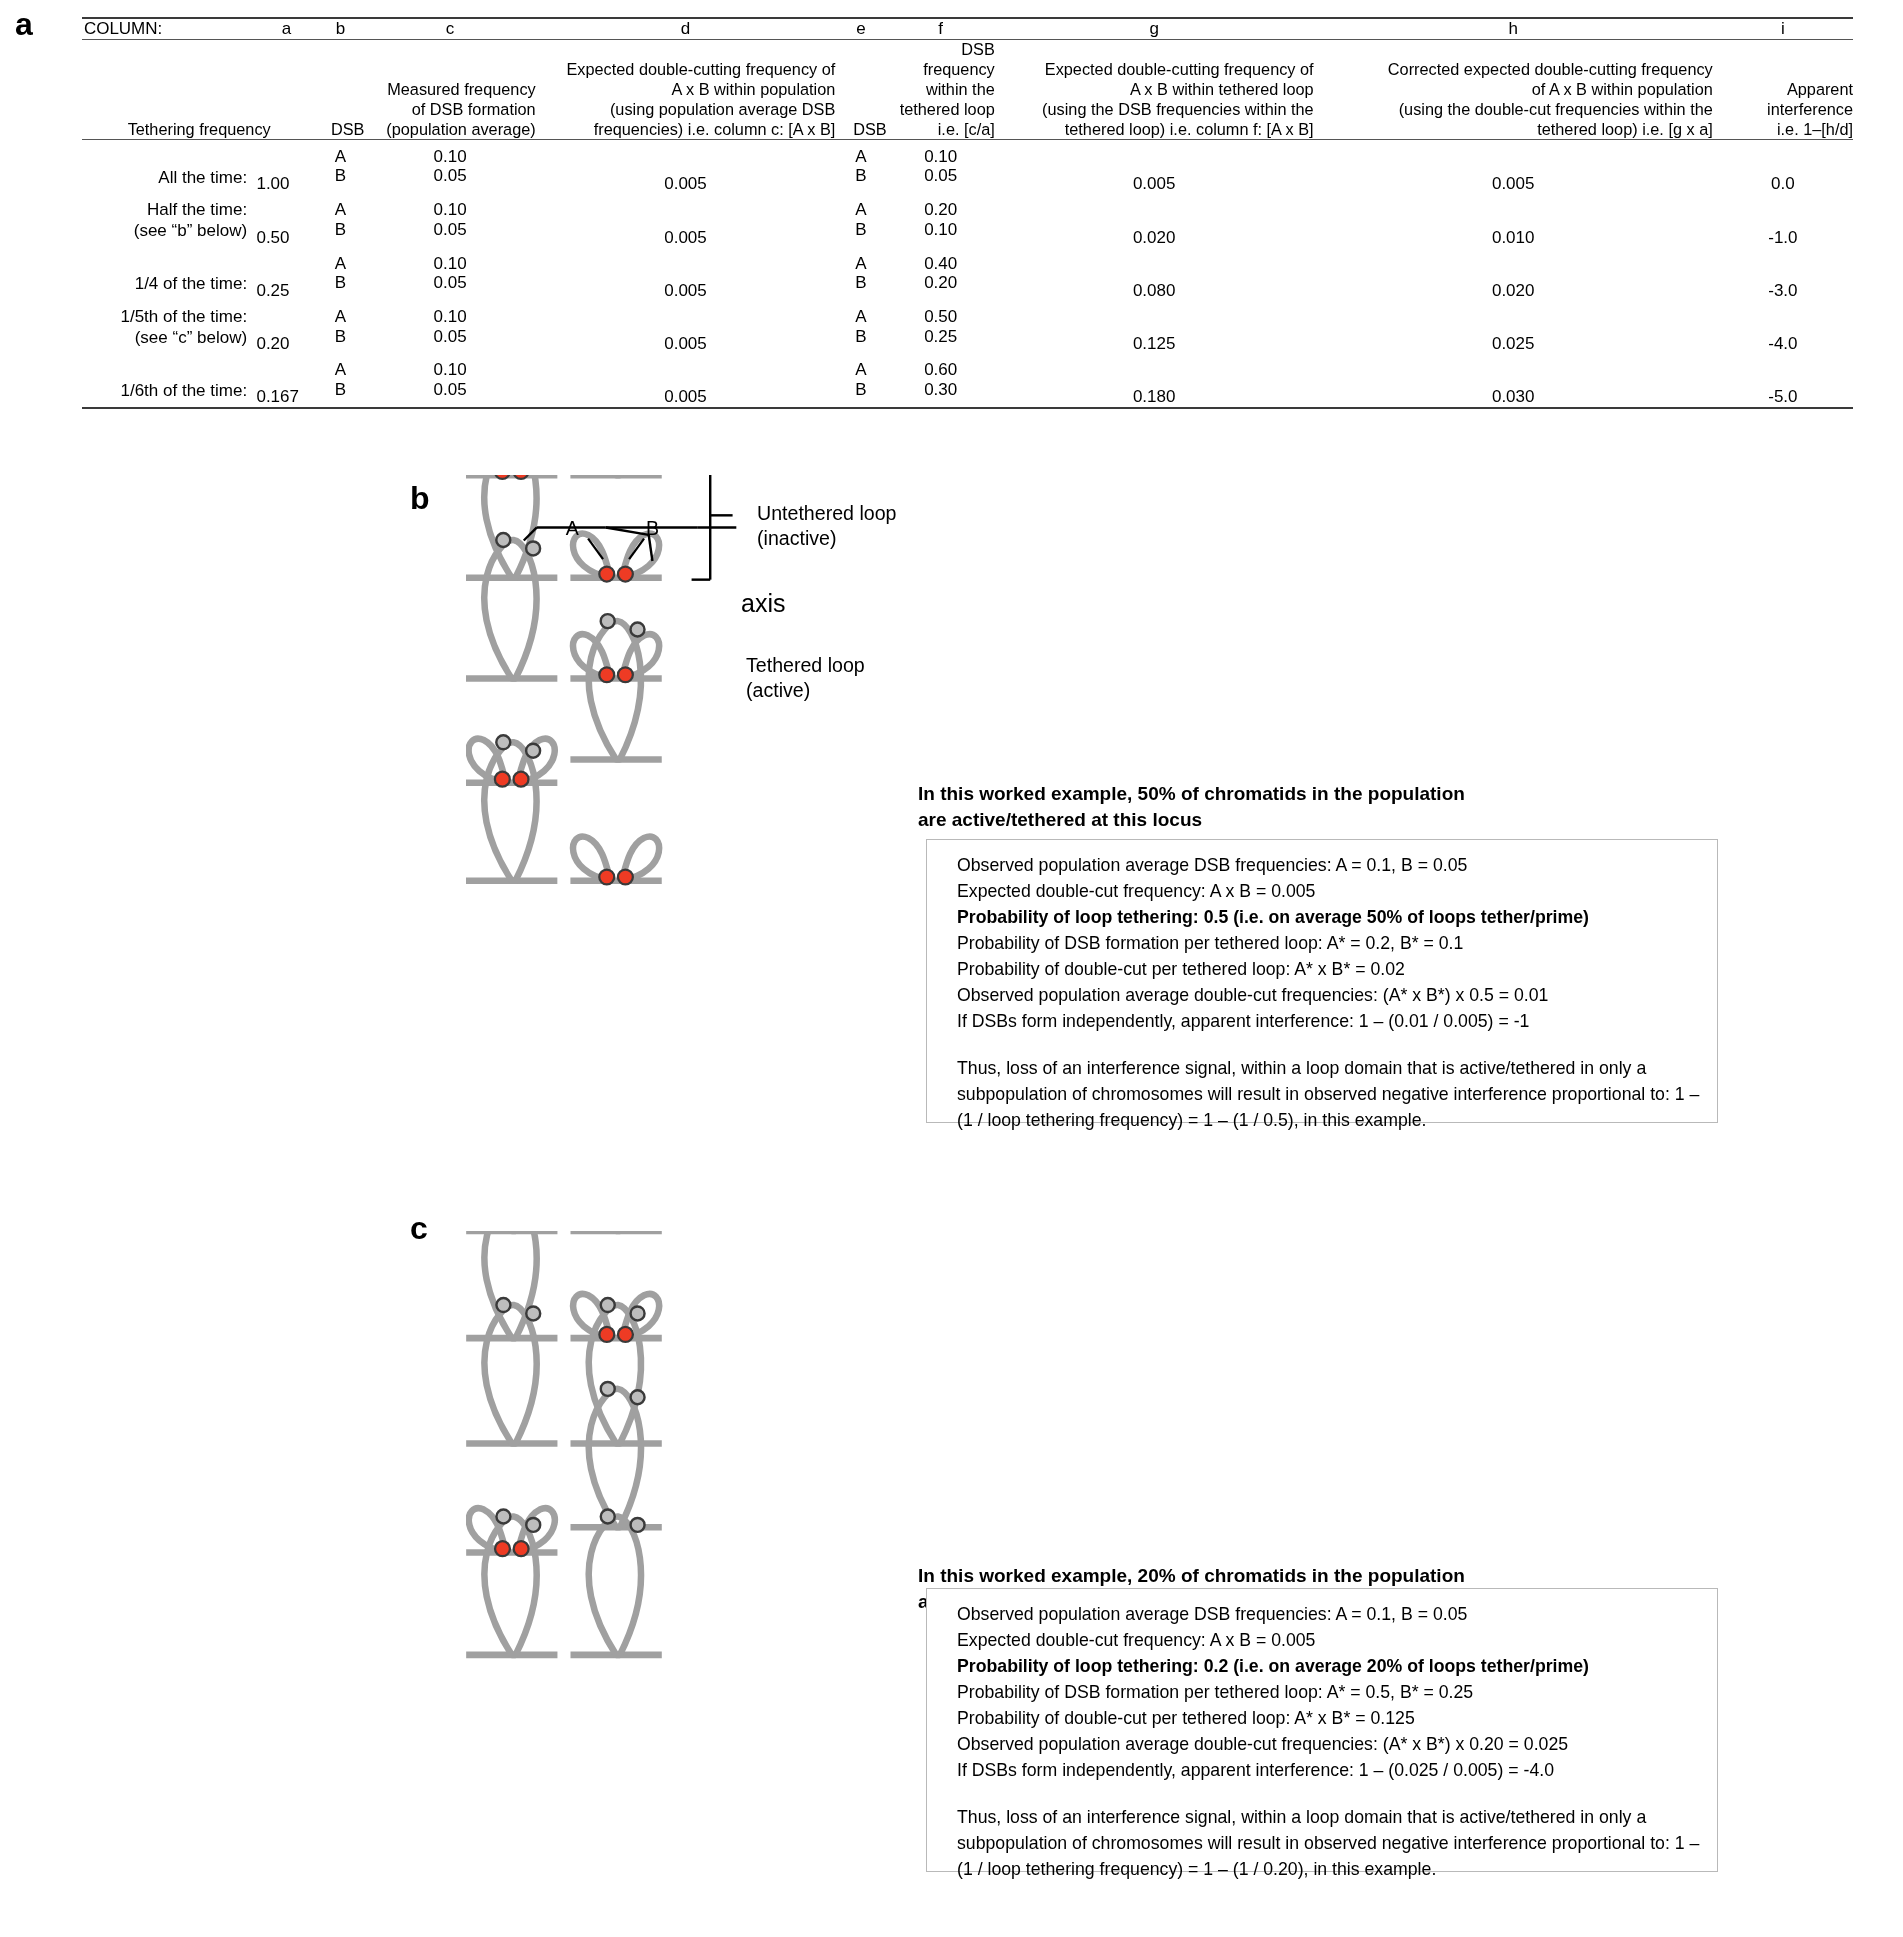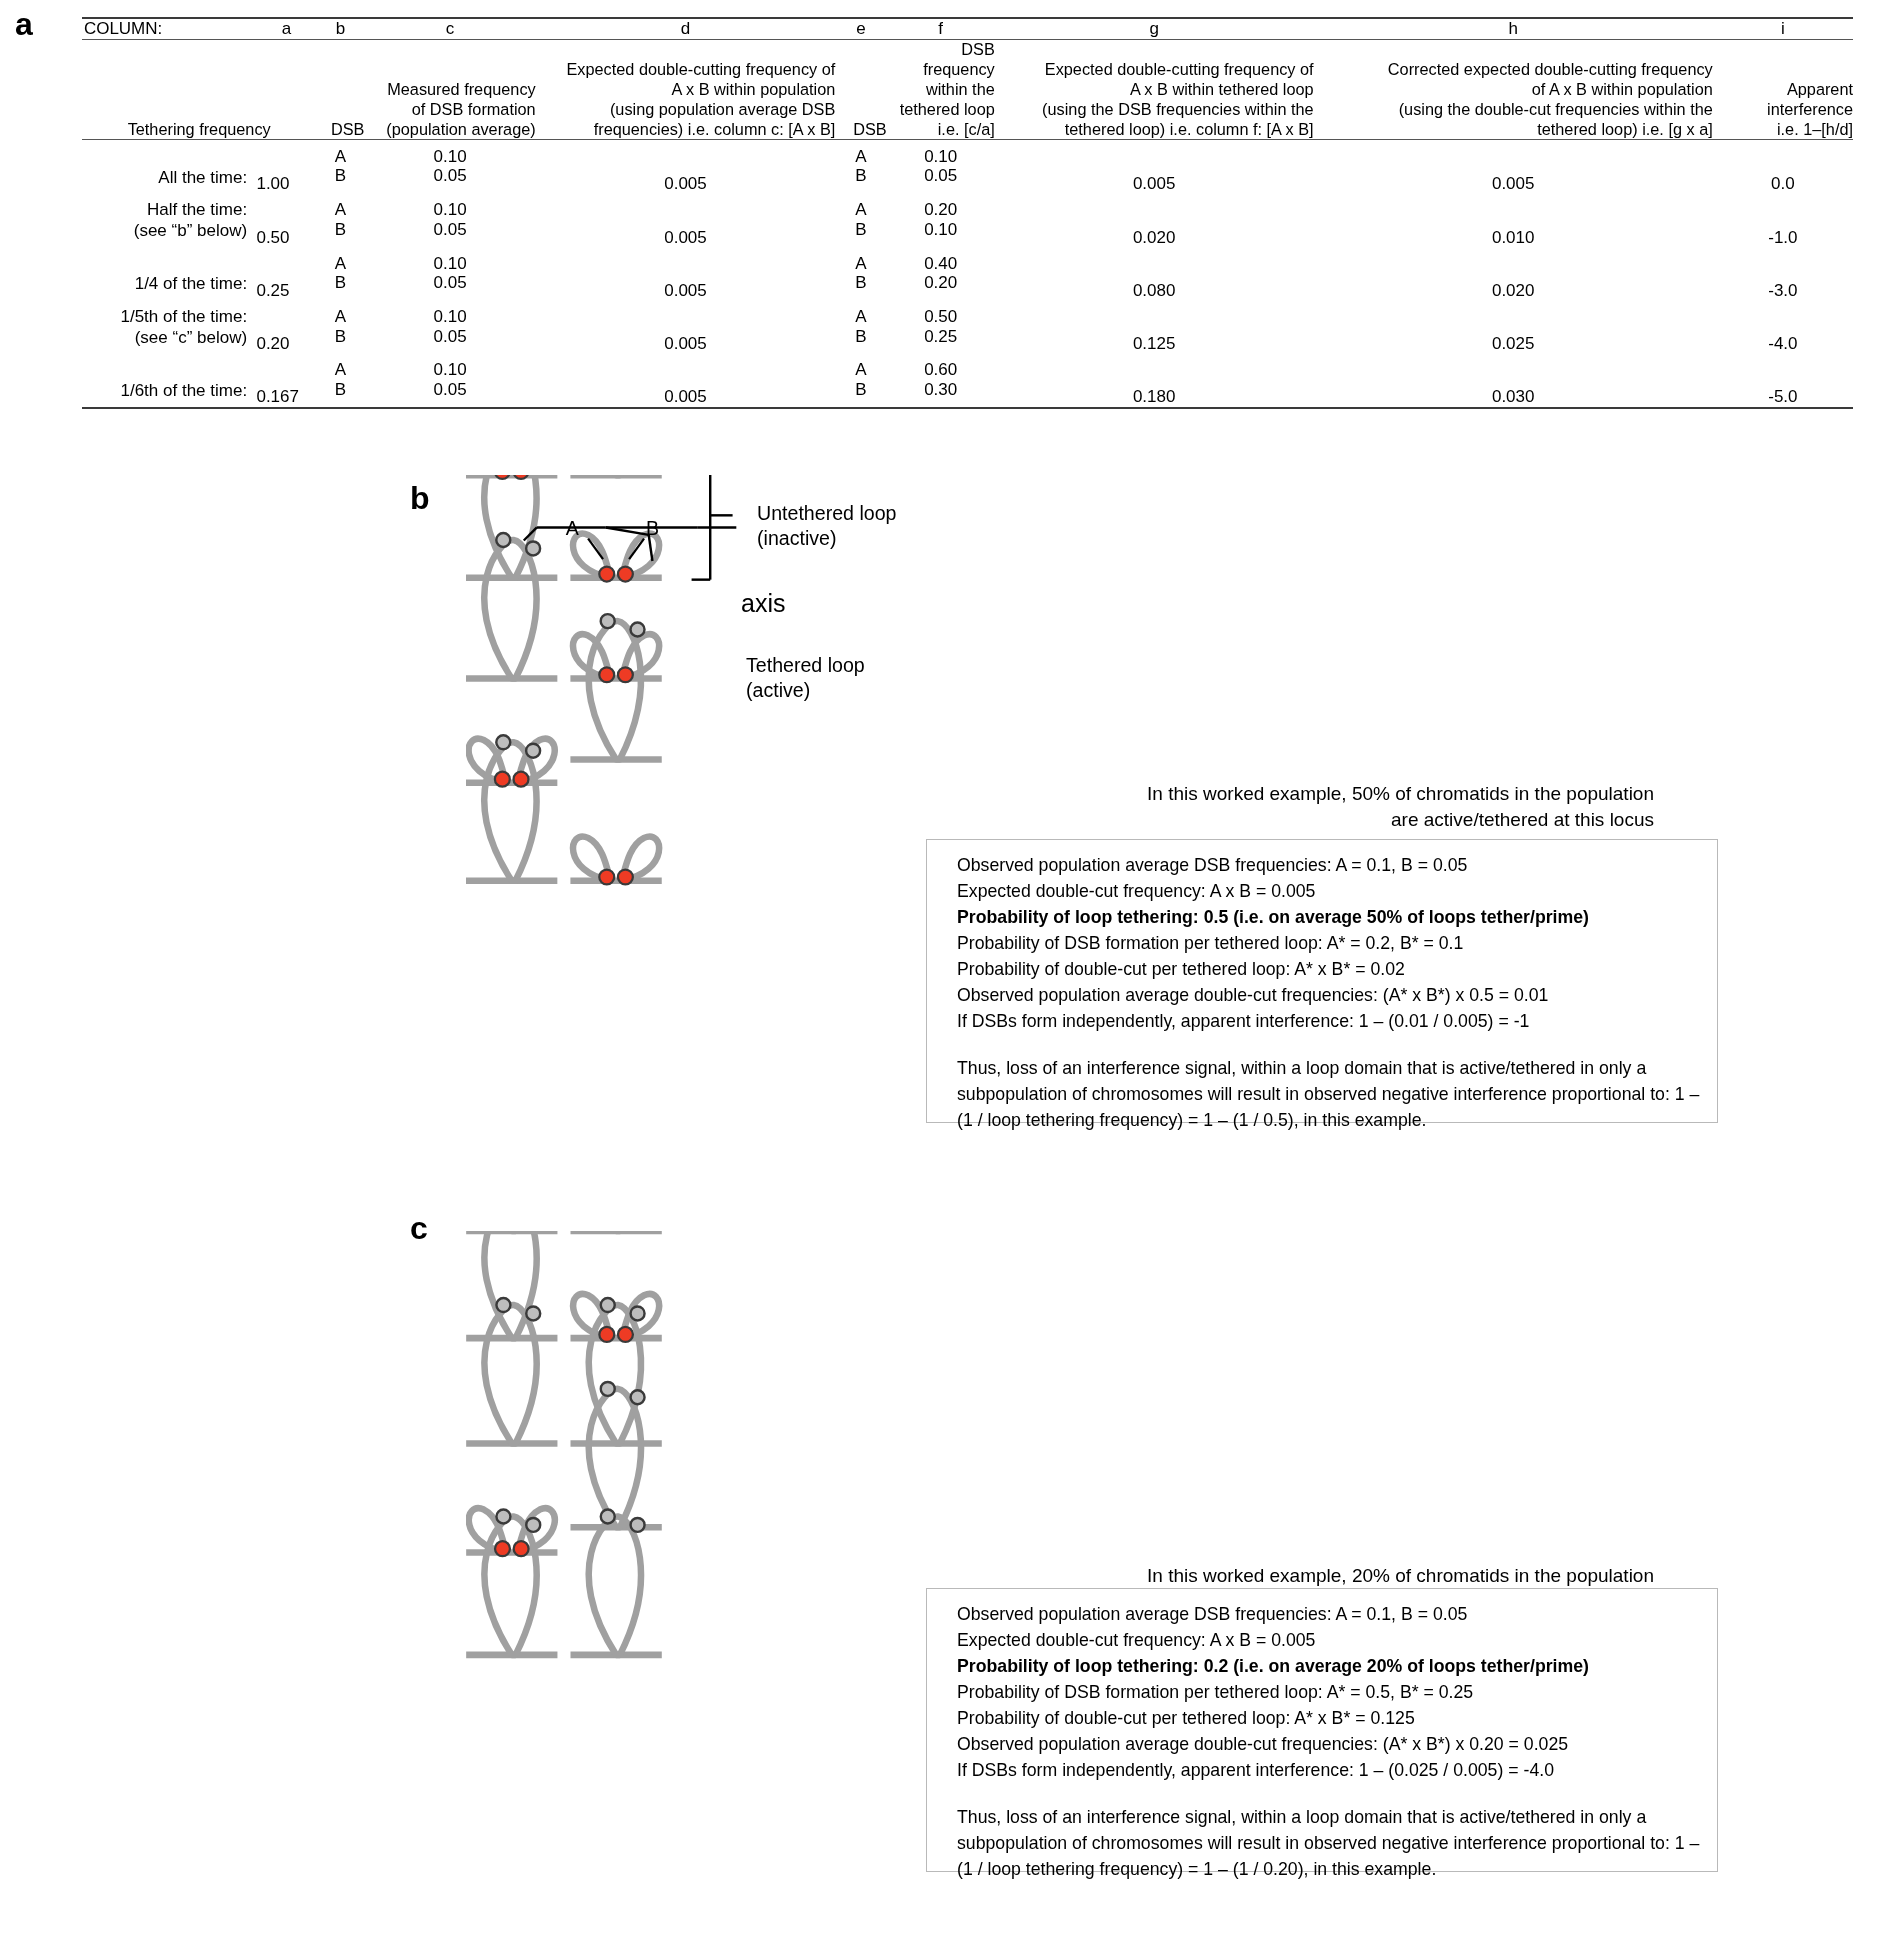--- a/index.html
+++ b/index.html
@@ -23,21 +23,21 @@
   .colrow td{text-align:center;padding:2.8px 0 3.7px 0;font-size:17px;}
   .colrow td.lbl{text-align:left;padding-left:1.9px;}
   .hdr td{text-align:right;line-height:1.22;padding:5.6px 3.7px 4.7px 3.7px;font-size:16.3px;}
   .body td{text-align:center;font-size:17px;line-height:1.15;}
   .body td.tf{text-align:right;padding-right:0px;}
   .body td.tfv{text-align:left;}
 
   
   .dgm{position:absolute;}
   .note-title{
-    position:absolute;text-align:right;font-weight:normal;font-size:19px;
+    position:absolute;text-align:left;font-weight:bold;font-size:19px;
     line-height:1.35;
   }
   .note-box{
     position:absolute;border:0.9px solid #b9b9b9;background:#fff;
     font-size:17.7px;line-height:1.47;padding:12px 14px 13px 30px;
     box-sizing:border-box;
   }
   .note-box .bold{font-weight:bold;}
   .lbl-text{position:absolute;font-size:19.6px;line-height:1.3;}
 </style>

